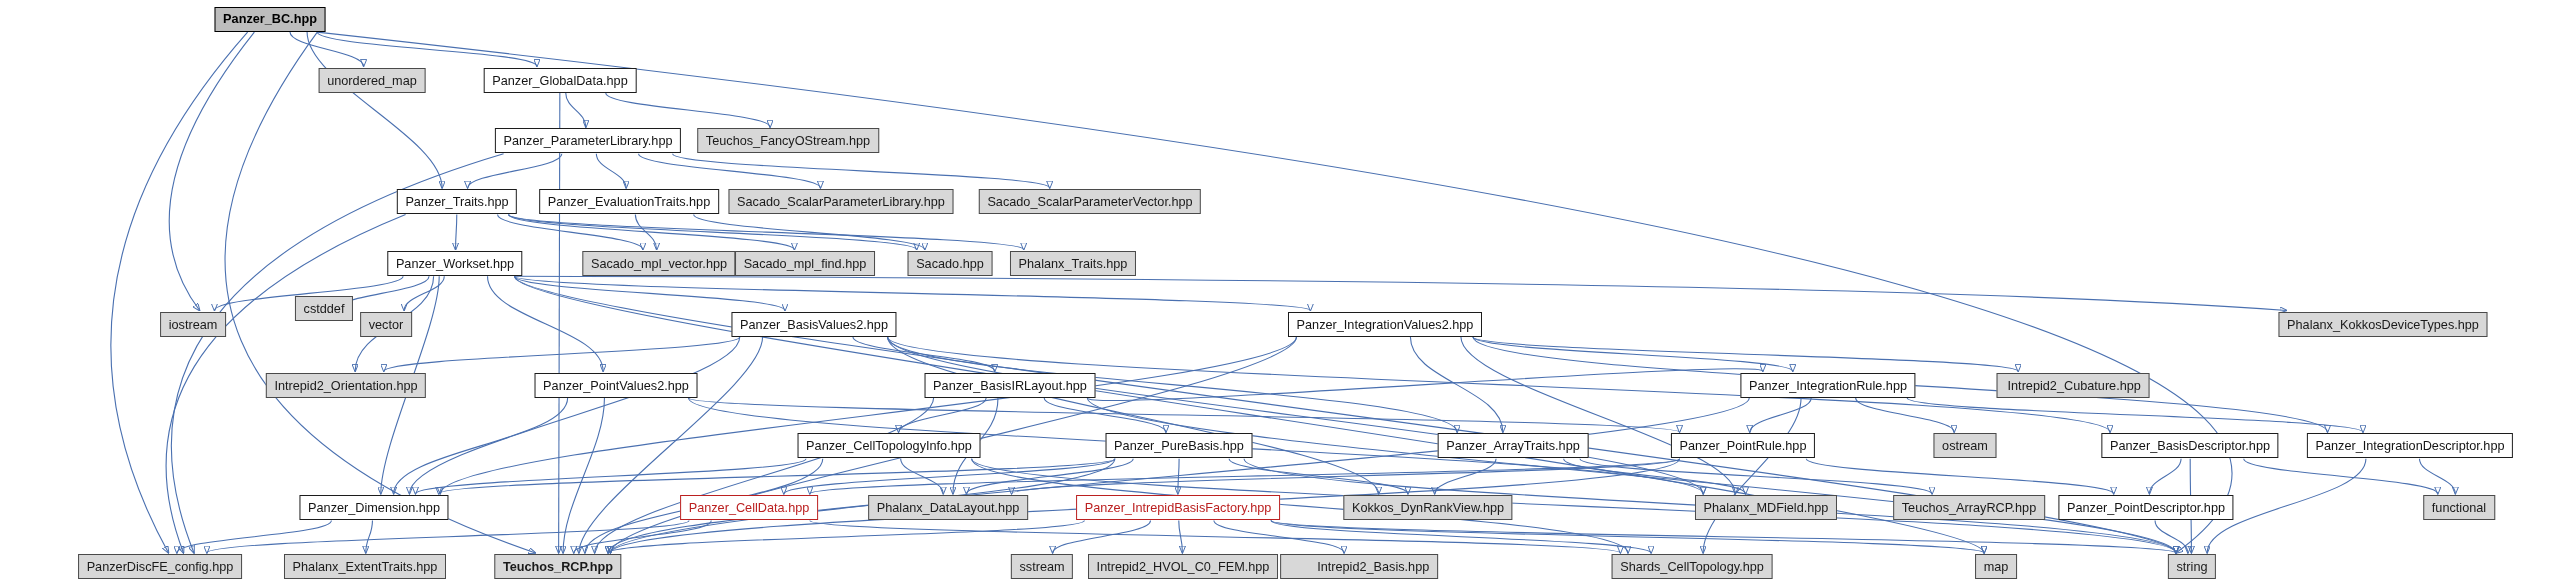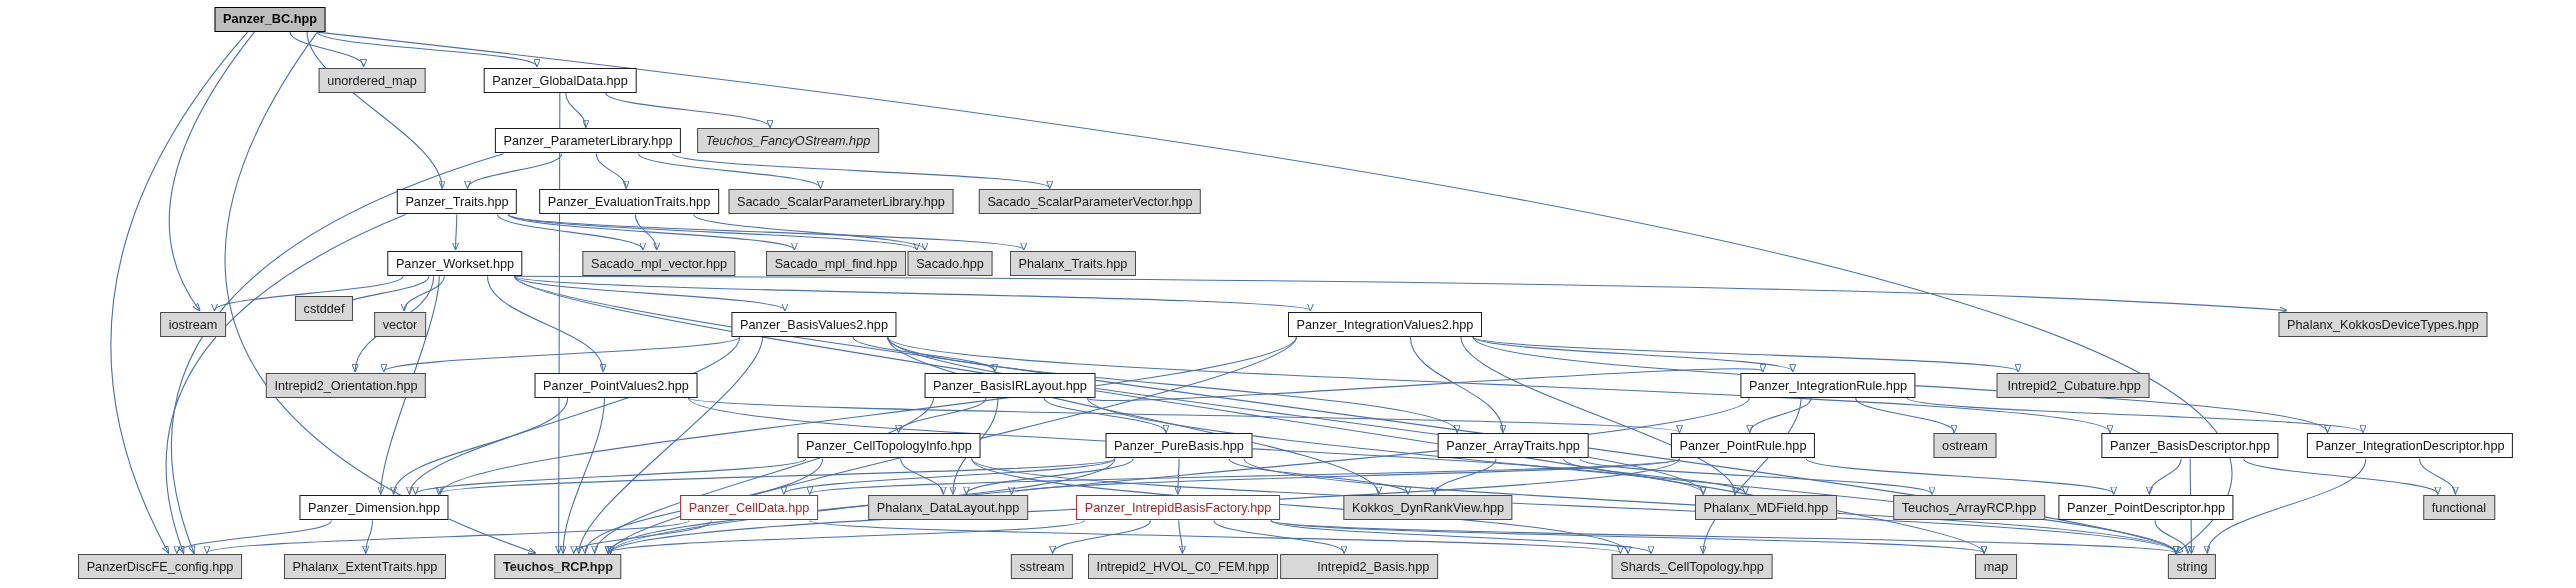--- a/index.html
+++ b/index.html
@@ -158,33 +158,33 @@
       <path d="M 1504.5 616 C 1504.5 634, 2348.5 636.5, 2348.5 654.5" marker-end="url(#arrowhead)"></path>
       <path d="M 1504.5 616 C 1504.5 634, 2575.5 636.5, 2575.5 654.5" marker-end="url(#arrowhead)"></path>
       <path d="M 1283.5 616 C 1283.5 634, 719.64 636.5, 719.64 654.5" marker-end="url(#arrowhead)"></path>
       <path d="M 2550.8 616 C 2550.8 634, 2589.68 636.5, 2589.68 654.5" marker-end="url(#arrowhead)"></path>
     </svg>
 
 <div class="node root" style="left: 270px; top: 6.8px;">Panzer_BC.hpp</div>
     <div class="node external" style="left: 372px; top: 68px;">unordered_map</div>
     <div class="node doc" style="left: 560px; top: 68px;">Panzer_GlobalData.hpp</div>
     <div class="node doc" style="left: 588px; top: 128px;">Panzer_ParameterLibrary.hpp</div>
-    <div class="node external" style="left: 788px; top: 128px; font-style: italic;">Teuchos_FancyOStream.hpp</div>
+    <div class="node external" style="left: 788px; top: 128px;">Teuchos_FancyOStream.hpp</div>
     <div class="node doc" style="left: 457px; top: 189px;">Panzer_Traits.hpp</div>
     <div class="node doc" style="left: 629px; top: 189px;">Panzer_EvaluationTraits.hpp</div>
     <div class="node external" style="left: 841px; top: 189px;">Sacado_ScalarParameterLibrary.hpp</div>
     <div class="node external" style="left: 1090px; top: 189px;">Sacado_ScalarParameterVector.hpp</div>
     <div class="node doc" style="left: 455px; top: 251px;">Panzer_Workset.hpp</div>
     <div class="node external" style="left: 659px; top: 251px;">Sacado_mpl_vector.hpp</div>
-    <div class="node external" style="left: 836px; top: 251px;">Sacado_mpl_find.hpp</div>
+    <div class="node external" style="left: 805px; top: 251px;">Sacado_mpl_find.hpp</div>
     <div class="node external" style="left: 950px; top: 251px;">Sacado.hpp</div>
     <div class="node external" style="left: 1073px; top: 251px;">Phalanx_Traits.hpp</div>
     <div class="node external" style="left: 193px; top: 312px;">iostream</div>
     <div class="node external" style="left: 324px; top: 296px;">cstddef</div>
-    <div class="node external" style="left: 400px; top: 312px;">vector</div>
+    <div class="node external" style="left: 386px; top: 312px;">vector</div>
     <div class="node doc" style="left: 814px; top: 312px;">Panzer_BasisValues2.hpp</div>
     <div class="node doc" style="left: 1385px; top: 312px;">Panzer_IntegrationValues2.hpp</div>
     <div class="node external" style="left: 2383px; top: 312px;">Phalanx_KokkosDeviceTypes.hpp</div>
     <div class="node external" style="left: 346px; top: 373px;">Intrepid2_Orientation.hpp</div>
     <div class="node doc" style="left: 616px; top: 373px;">Panzer_PointValues2.hpp</div>
     <div class="node doc" style="left: 1010px; top: 373px;">Panzer_BasisIRLayout.hpp</div>
     <div class="node doc" style="left: 1828px; top: 373px;">Panzer_IntegrationRule.hpp</div>
     <div class="node external" style="left: 2073px; top: 373px; padding-left: 10px;">Intrepid2_Cubature.hpp</div>
     <div class="node doc" style="left: 889px; top: 433px;">Panzer_CellTopologyInfo.hpp</div>
     <div class="node doc" style="left: 1179px; top: 433px;">Panzer_PureBasis.hpp</div>

